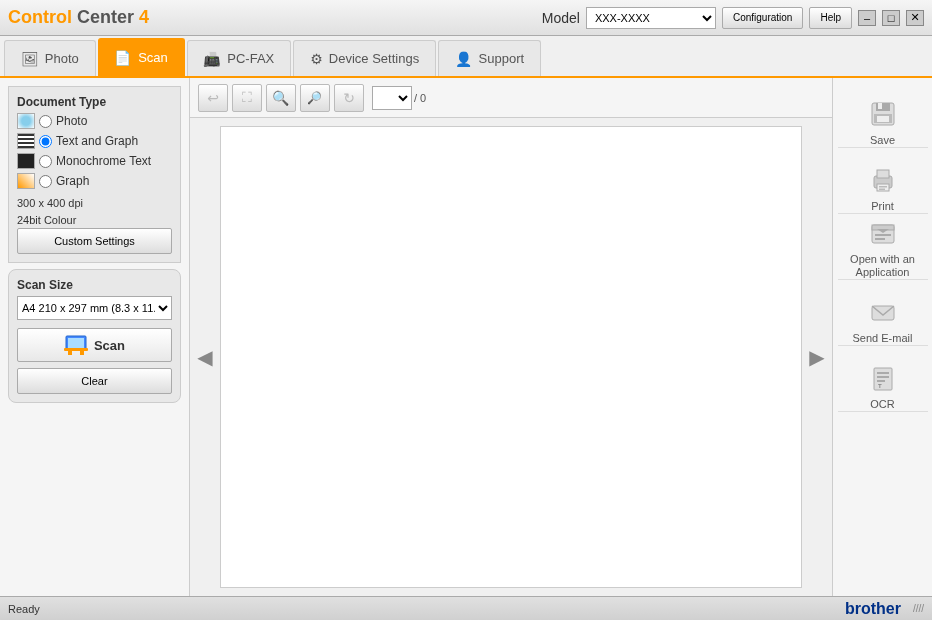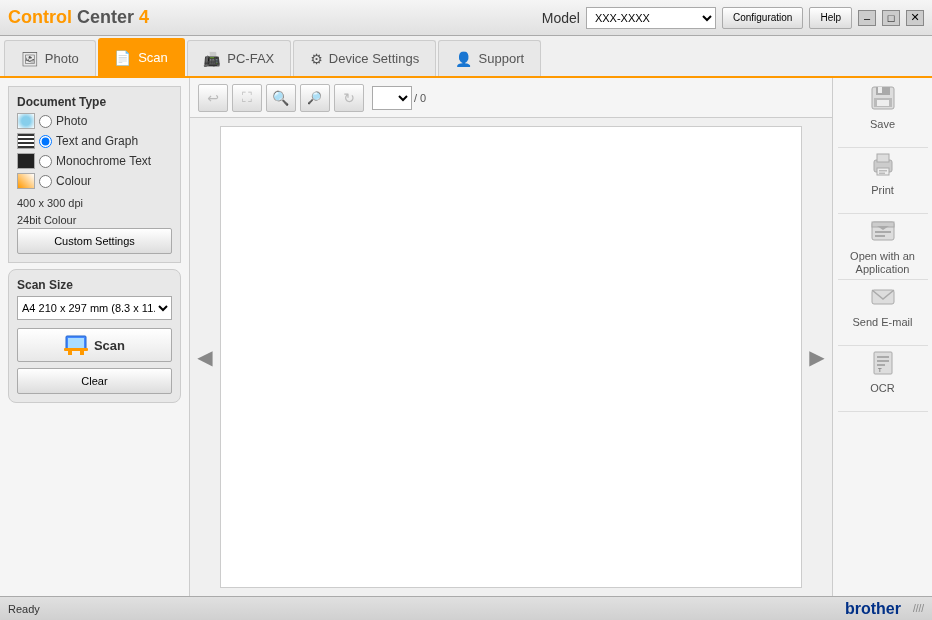--- a/index.html
+++ b/index.html
@@ -260,21 +260,21 @@
       align-items: center;
       padding: 4px 0;
       gap: 0;
     }
     .action-btn {
       width: 90px;
       height: 66px;
       display: flex;
       flex-direction: column;
       align-items: center;
-      justify-content: flex-start;
+      justify-content: flex-end;
       gap: 4px;
       cursor: pointer;
       border: none;
       background: transparent;
       border-bottom: 1px solid #ddd;
       font-size: 11px;
       color: #555;
     }
     .action-icon {
       width: 32px;
@@ -394,25 +394,25 @@
 
       <div class="radio-row">
         <span class="doc-icon mono"></span>
         <input type="radio" name="doctype" id="r-mono" style="">
         <label for="r-mono" class="radio-label">Monochrome Text</label>
       </div>
 
       <div class="radio-row">
         <span class="doc-icon custom"></span>
         <input type="radio" name="doctype" id="r-custom" style="">
-        <label for="r-custom" class="radio-label">Colour</label>
+        <label for="r-custom" class="radio-label">Graph</label>
       </div>
 
       <div class="doc-info">
-        <div>400 x 300 dpi</div>
+        <div>300 x 400 dpi</div>
         <div>24bit Colour</div>
       </div>
 
       <button class="custom-settings-btn">Custom Settings</button>
     </div>
 
     <div class="scan-size-section">
       <div class="section-header">Scan Size</div>
       <select class="size-select">
         <option>A4 210 x 297 mm (8.3 x 11.7...</option>

